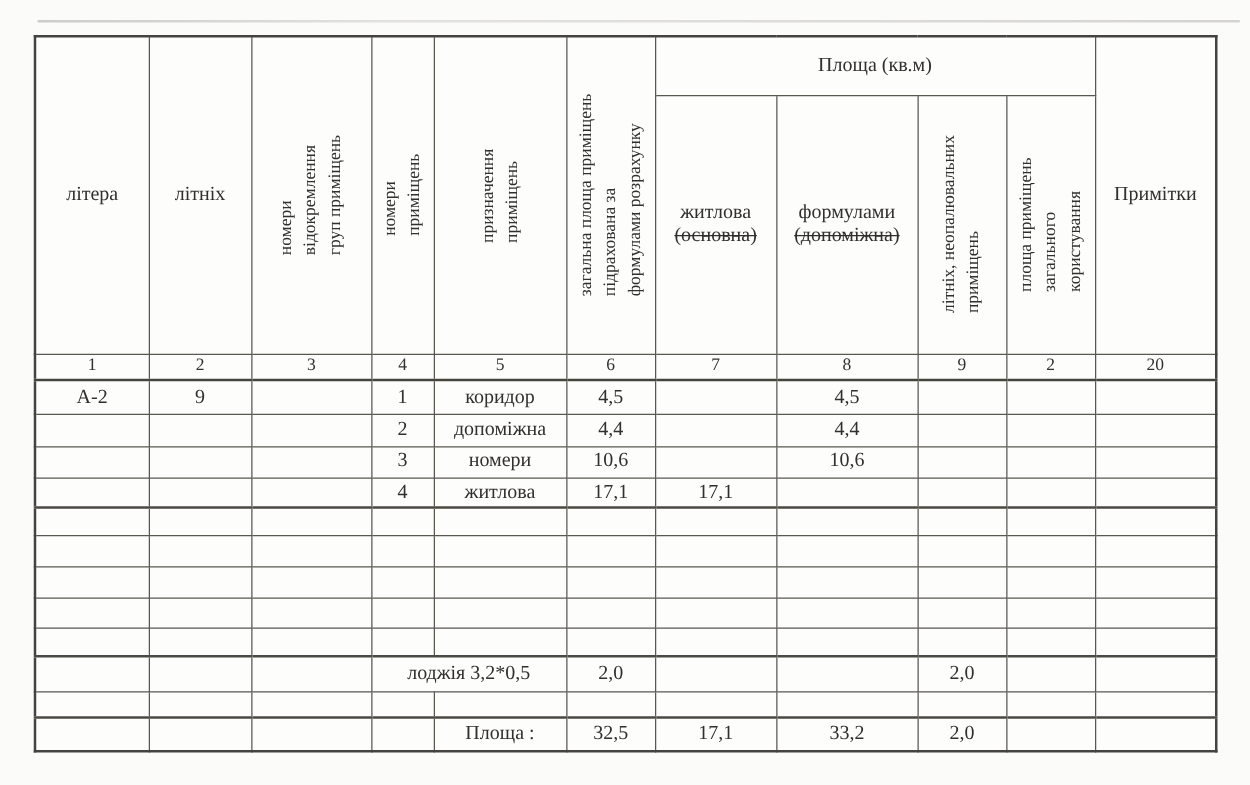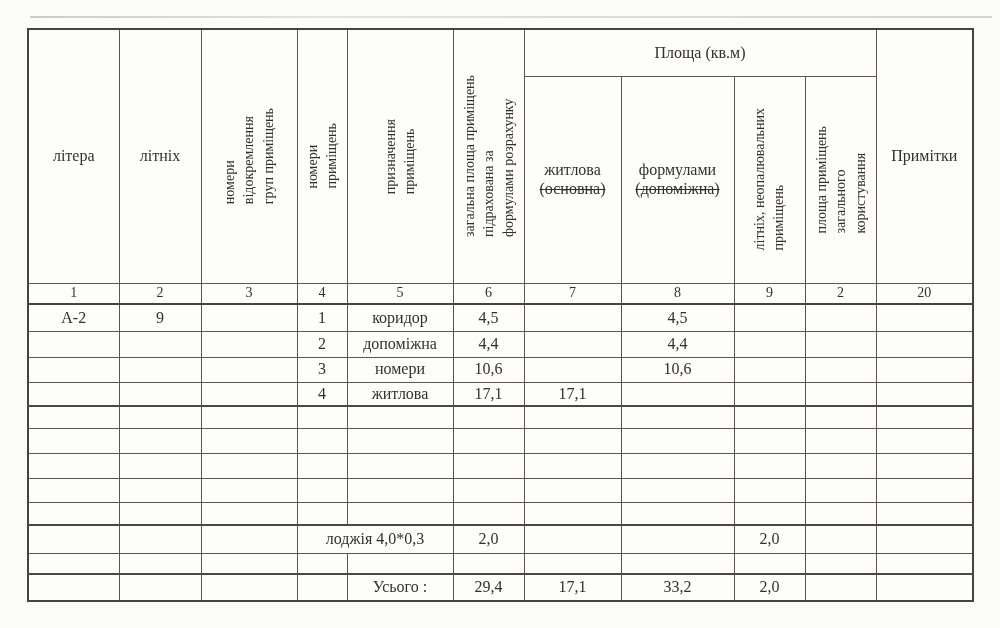--- a/index.html
+++ b/index.html
@@ -262,21 +262,21 @@
           <td></td>
           <td></td>
           <td></td>
           <td></td>
           <td></td>
       </tr>
       <tr style="height:28px">
         <td></td>
           <td></td>
           <td></td>
-        <td colspan="2" class="ar">лоджія 4,0*0,3</td>
+        <td colspan="2" class="ar">лоджія 3,2*0,5</td>
         <td>2,0</td>
         <td></td>
           <td></td>
         <td>2,0</td>
         <td></td>
           <td></td>
       </tr>
       <tr class="db" style="height:21px">
         <td></td>
           <td></td>
@@ -288,22 +288,22 @@
           <td></td>
           <td></td>
           <td></td>
           <td></td>
       </tr>
       <tr style="height:27px">
         <td></td>
           <td></td>
           <td></td>
           <td></td>
-        <td class="ar">Усього :</td>
-        <td>29,4</td>
+        <td class="ar">Площа :</td>
+        <td>32,5</td>
         <td>17,1</td>
         <td>33,2</td>
         <td>2,0</td>
         <td></td>
           <td></td>
       </tr>
     </tbody>
   </table>
 </div>
 

